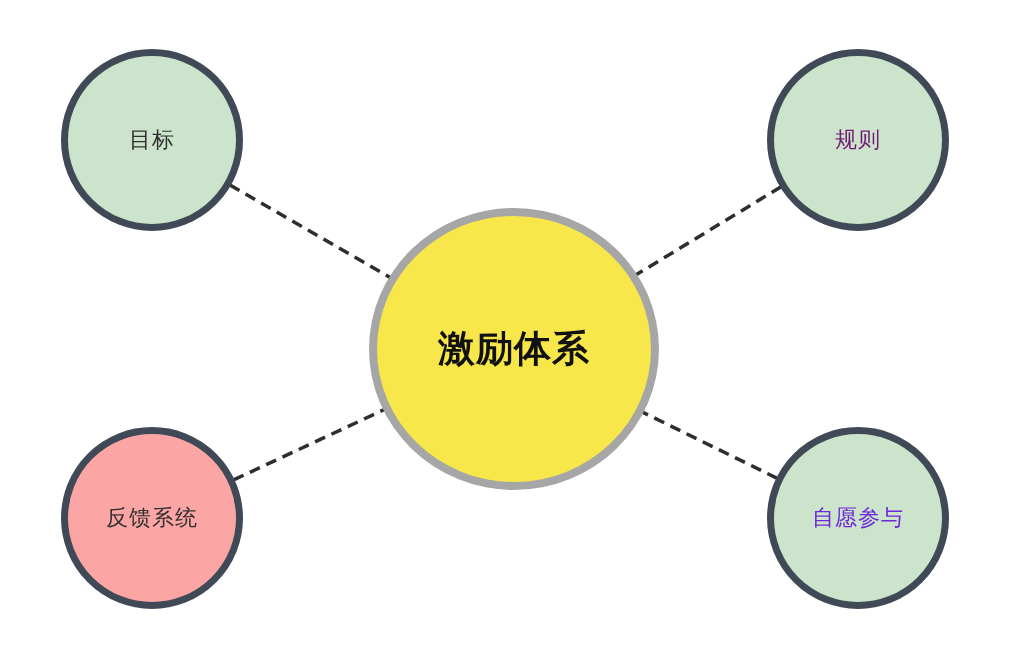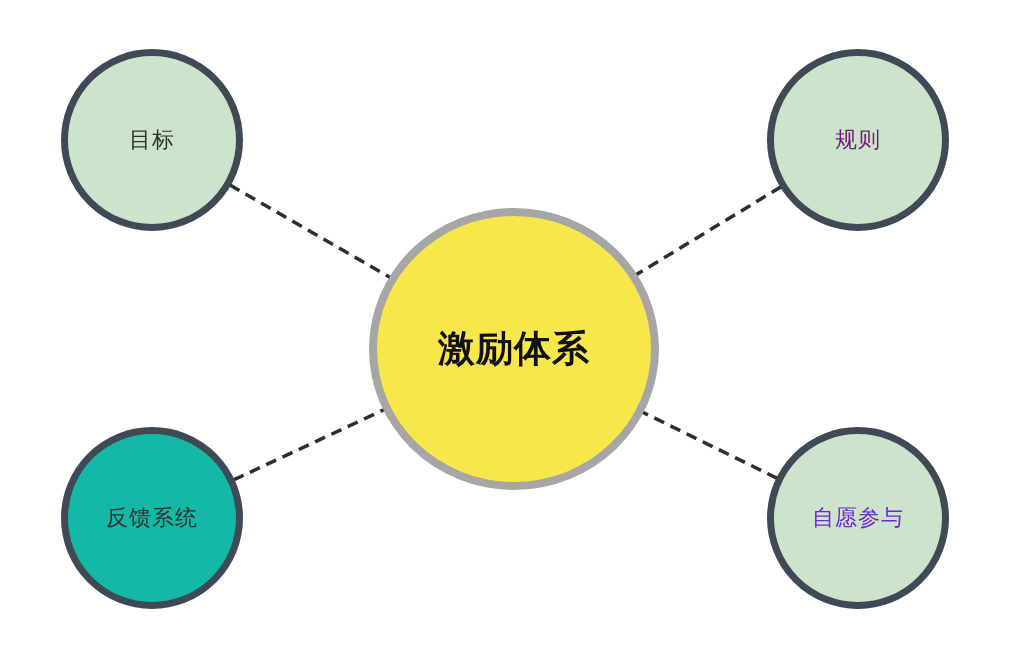--- a/index.html
+++ b/index.html
@@ -81,21 +81,21 @@
   </svg>
 
   <div class="node node-satellite pos-top-left" style="background-color: rgb(205, 228, 204); border-color: rgb(64, 74, 87);">
     <span class="node-label" style="color: rgb(48, 48, 48);">目标</span>
   </div>
 
   <div class="node node-satellite pos-top-right" style="background-color: rgb(205, 228, 204); border-color: rgb(64, 74, 87);">
     <span class="node-label" style="color: #701a75;">规则</span>
   </div>
 
-  <div class="node node-satellite pos-bottom-left" style="background-color: #14b8a6; border-color: rgb(64, 74, 87);">
+  <div class="node node-satellite pos-bottom-left" style="background-color: #fca5a5; border-color: rgb(64, 74, 87);">
     <span class="node-label" style="color: rgb(48, 48, 48);">反馈系统</span>
   </div>
 
   <div class="node node-satellite pos-bottom-right" style="background-color: rgb(205, 228, 204); border-color: rgb(64, 74, 87);">
     <span class="node-label" style="color: #6d28d9;">自愿参与</span>
   </div>
 
   <div class="node node-center" style="background-color: rgb(248, 231, 75); border-color: rgb(166, 166, 166);">
     <span class="node-label" style="color: rgb(17, 17, 17);">激励体系</span>
   </div>

